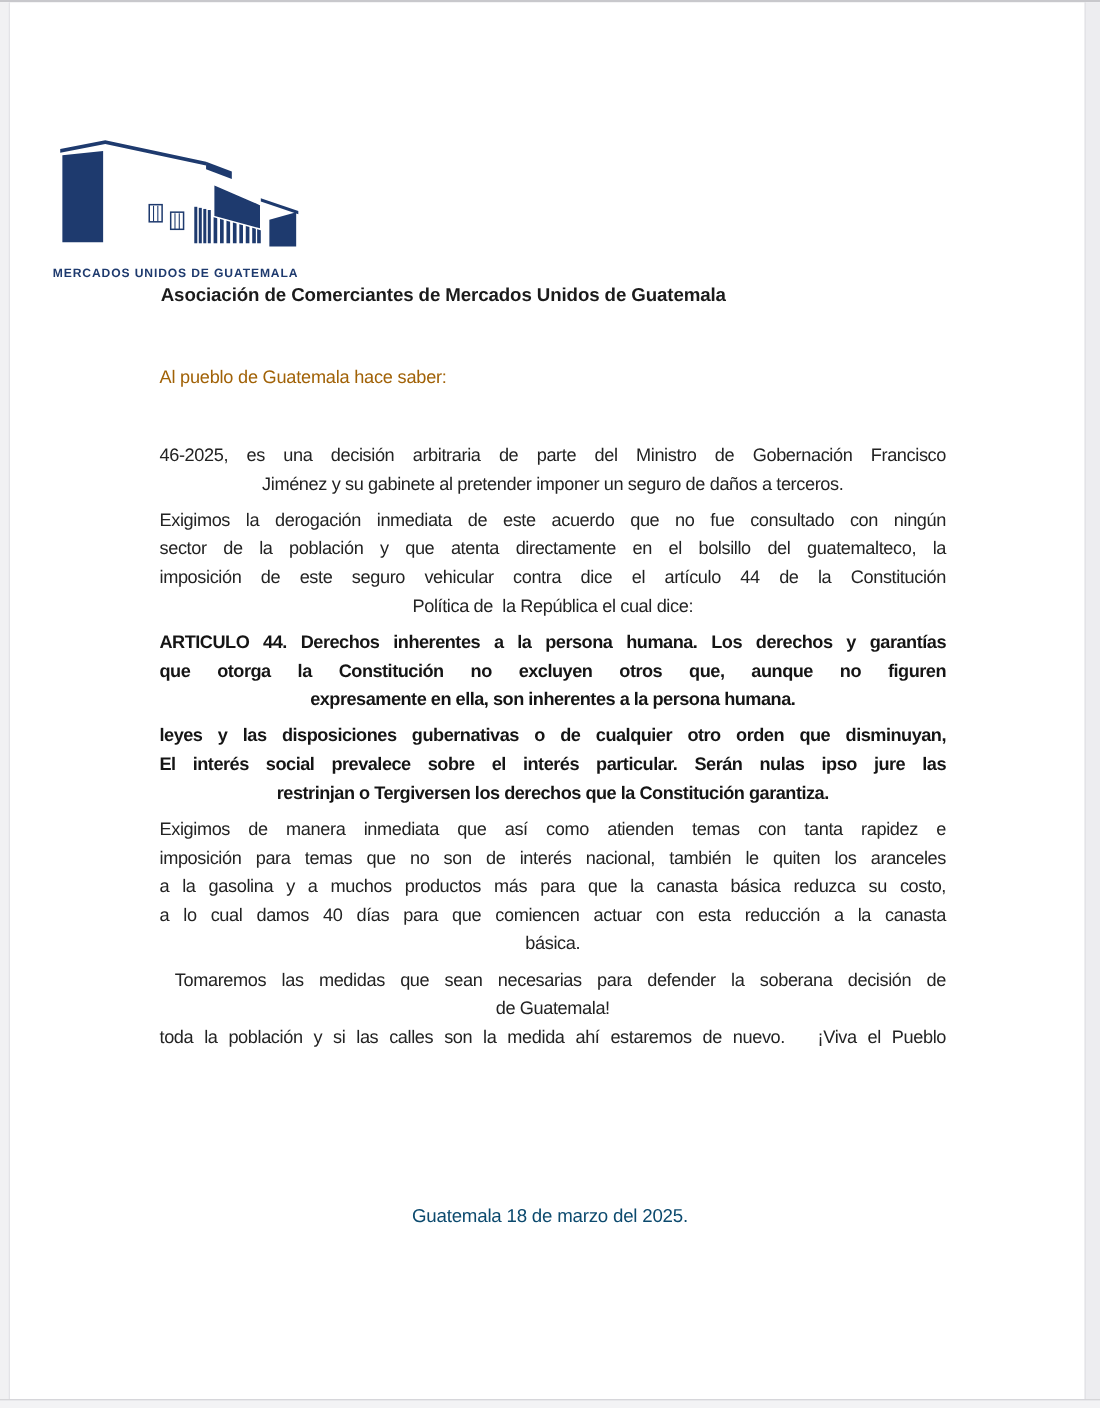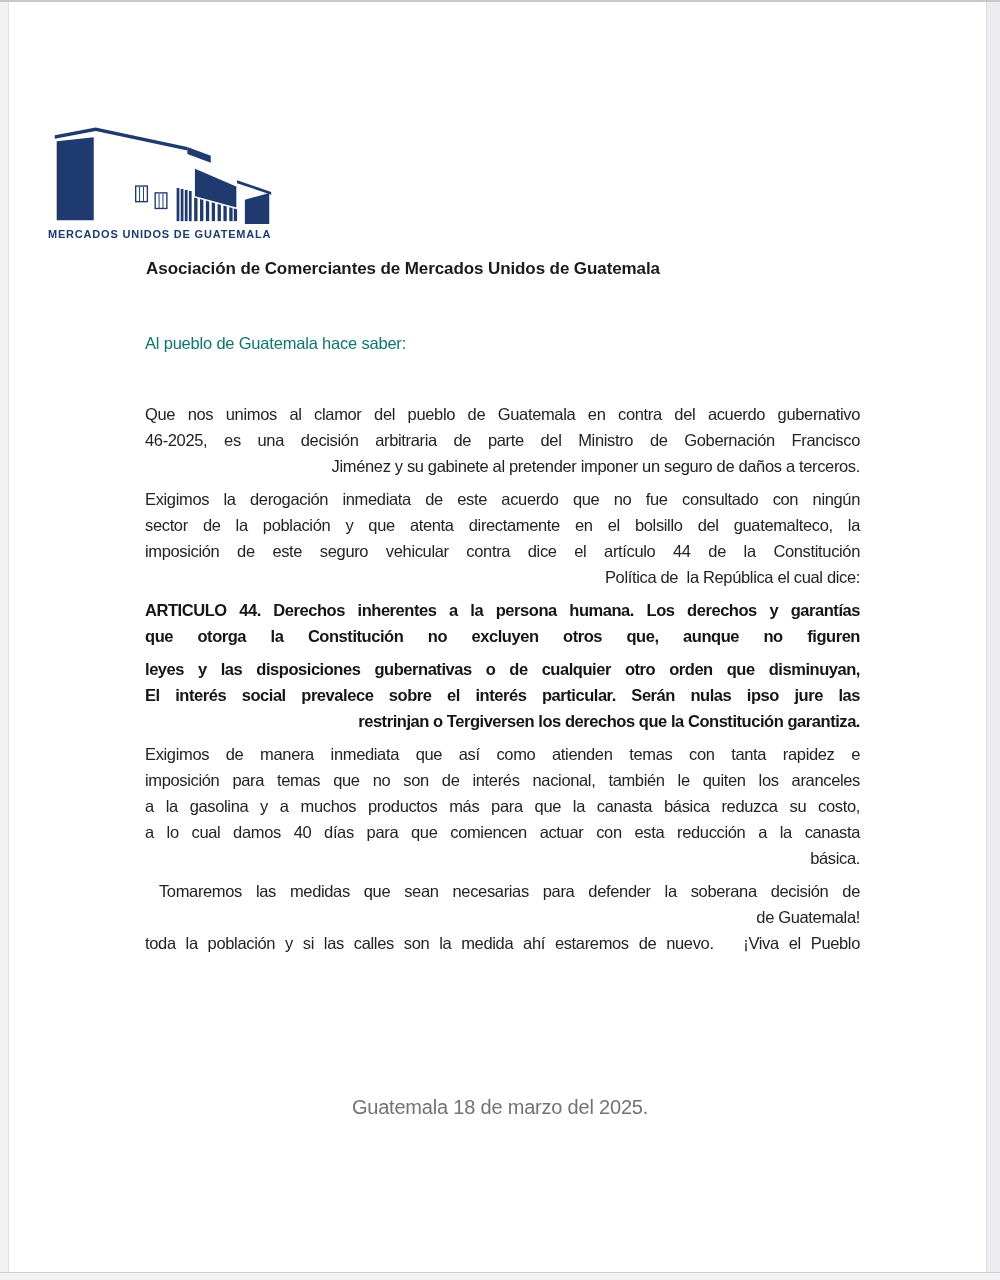--- a/index.html
+++ b/index.html
@@ -12,46 +12,46 @@
   }
   
   .edge-top    { position:absolute; top:0; left:0; width:1000px; height:2px; background:#c8c8cc; }
   .edge-left   { position:absolute; top:2px; left:0; width:8px; height:1278px; background:#f1f1f3; border-right:1px solid #e2e2e6; }
   .edge-right  { position:absolute; top:2px; right:0; width:13px; height:1278px; background:#ededf0; border-left:1px solid #dfdfe3; }
   .edge-bottom { position:absolute; bottom:0; left:0; width:1000px; height:7px; background:#f3f3f5; border-top:1px solid #cfcfd3; }
 
   .logo { position:absolute; left:48px; top:110px; width:232px; }
   .logo svg { display:block; width:228px; height:117px; }
   .logo-caption {
-    margin-top:1px;
+    margin-top:16px;
     font-size:11px; font-weight:700; letter-spacing:0.8px;
     color:#1e3a6e; white-space:nowrap;
   }
 
   .doc-title {
     position:absolute; top:259px; left:0; width:806px;
     margin:0; text-align:center;
     font-size:17px; font-weight:700; color:#1b1b1b; letter-spacing:-0.1px;
   }
   .salutation {
     position:absolute; top:334px; left:145px;
-    font-size:16.5px; color:#0f766e; letter-spacing:-0.2px;
+    font-size:16.5px; color:#a16207; letter-spacing:-0.2px;
   }
   .doc-body {
     position:absolute; top:401px; left:145px; width:715px;
     font-size:16.5px; line-height:26px; color:#232323; letter-spacing:-0.35px;
   }
   .para { margin:0 0 7px 0; }
   .para.bold { font-weight:700; color:#151515; letter-spacing:-0.45px; }
   .tline { text-align:justify; text-align-last:justify; }
-  .tline.last { text-align:right; text-align-last:auto; }
+  .tline.last { text-align:center; text-align-last:auto; }
 
   .date-line {
     position:absolute; top:1096px; left:0; width:1000px;
-    text-align:center; font-size:20px; color:#737373; letter-spacing:-0.2px;
+    text-align:center; font-size:17px; color:#0c4a6e; letter-spacing:-0.2px;
   }
 </style>
 </head>
 <body>
 
 <div class="edge-top"></div>
 <div class="edge-left"></div>
 <div class="edge-right"></div>
 <div class="edge-bottom"></div>
 
@@ -99,33 +99,33 @@
   </svg>
   <div class="logo-caption">MERCADOS UNIDOS DE GUATEMALA</div>
 </div>
 
 <h1 class="doc-title">Asociación de Comerciantes de Mercados Unidos de Guatemala</h1>
 
 <div class="salutation">Al pueblo de Guatemala hace saber:</div>
 
 <div class="doc-body" id="paragraphs">
     <div class="para">
-      <div class="tline">Que nos unimos al clamor del pueblo de Guatemala en contra del acuerdo gubernativo</div>
       <div class="tline">46-2025, es una decisión arbitraria de parte del Ministro de Gobernación Francisco</div>
       <div class="tline last">Jiménez y su gabinete al pretender imponer un seguro de daños a terceros.</div>
     </div>
     <div class="para">
       <div class="tline">Exigimos la derogación inmediata de este acuerdo que no fue consultado con ningún</div>
       <div class="tline">sector de la población y que atenta directamente en el bolsillo del guatemalteco, la</div>
       <div class="tline">imposición de este seguro vehicular contra dice el artículo 44 de la Constitución</div>
       <div class="tline last">Política de &nbsp;la República el cual dice:</div>
     </div>
     <div class="para bold">
       <div class="tline">ARTICULO 44. Derechos inherentes a la persona humana. Los derechos y garantías</div>
       <div class="tline">que otorga la Constitución no excluyen otros que, aunque no figuren</div>
+      <div class="tline last">expresamente en ella, son inherentes a la persona humana.</div>
     </div>
     <div class="para bold">
       <div class="tline">leyes y las disposiciones gubernativas o de cualquier otro orden que disminuyan,</div>
       <div class="tline">El interés social prevalece sobre el interés particular. Serán nulas ipso jure las</div>
       <div class="tline last">restrinjan o Tergiversen los derechos que la Constitución garantiza.</div>
     </div>
     <div class="para">
       <div class="tline">Exigimos de manera inmediata que así como atienden temas con tanta rapidez e</div>
       <div class="tline">imposición para temas que no son de interés nacional, también le quiten los aranceles</div>
       <div class="tline">a la gasolina y a muchos productos más para que la canasta básica reduzca su costo,</div>

